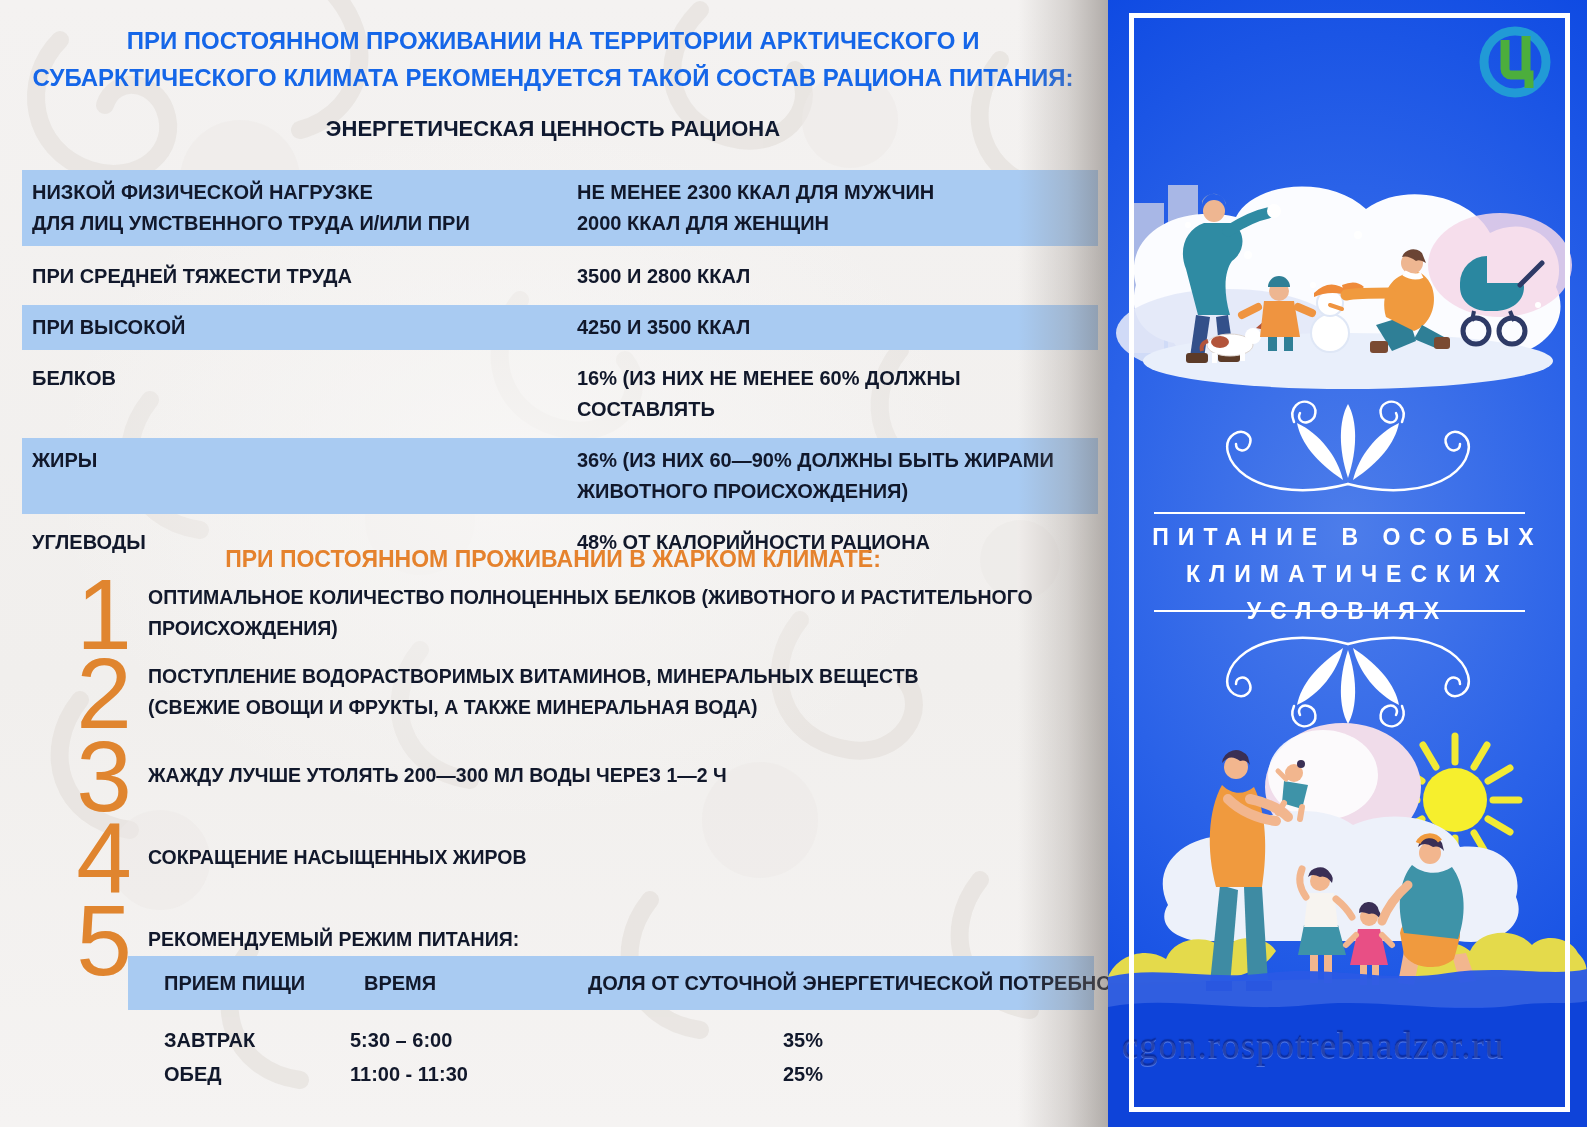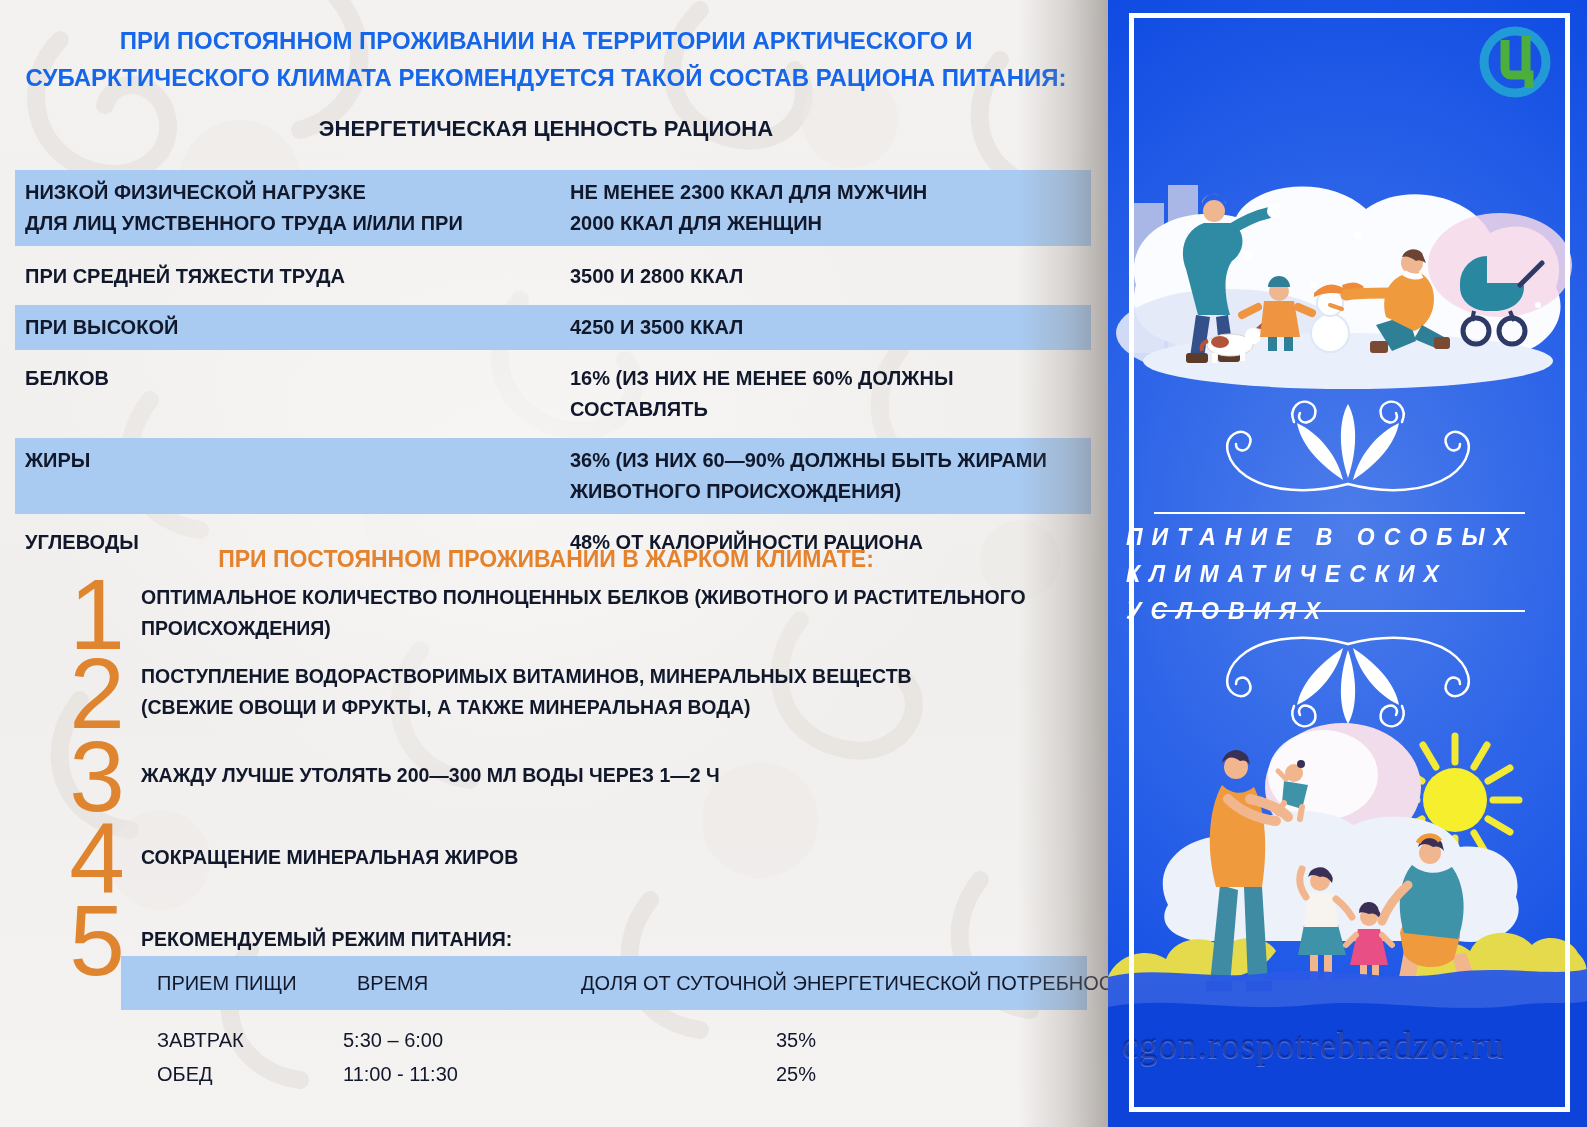--- a/index.html
+++ b/index.html
@@ -9,21 +9,21 @@
     font-family:"Liberation Sans","DejaVu Sans",sans-serif;
     -webkit-font-smoothing:antialiased;
   }
   
   .page{position:absolute;left:0;top:0;width:1108px;height:1127px;background:linear-gradient(180deg,#f4f2f1 0%,#f1efed 60%,#f5f3f2 100%);overflow:hidden;}
   .damask{position:absolute;left:0;top:0;width:1108px;height:1127px;z-index:1;}
   .fade{position:absolute;left:0;top:0;width:1108px;height:1127px;z-index:2;
     background:radial-gradient(ellipse 60% 45% at 46% 42%, rgba(248,247,246,0.85), rgba(248,247,246,0) 70%);}
   .page-shadow{position:absolute;left:1018px;top:0;width:90px;height:1127px;z-index:6;
     background:linear-gradient(to right, rgba(150,143,138,0) 0%, rgba(140,132,126,0.28) 55%, rgba(110,102,96,0.5) 100%);}
-  .page-content{position:absolute;left:1px;top:0;width:1108px;height:834px;z-index:4;}
+  .page-content{position:absolute;left:8px;top:0;width:1108px;height:834px;z-index:4;}
 
   .arctic-heading{position:absolute;top:22px;left:10px;width:1070px;text-align:center;
     color:#1566e8;font-size:24px;font-weight:bold;line-height:37px;}
   .energy-title{position:absolute;top:116px;left:10px;width:1070px;text-align:center;
     color:#0f1930;font-size:22px;font-weight:bold;}
 
   .energy-table{position:absolute;top:170px;left:14px;width:1076px;font-size:20px;font-weight:bold;color:#11182b;}
   .erow{display:grid;grid-template-columns:545px 1fr;padding:7px 10px;line-height:31px;}
   .erow.striped{background:#a9cbf2;}
   .erow .cell div:empty{display:none;}
@@ -34,43 +34,43 @@
   .hot-title{position:absolute;top:546px;left:10px;width:1070px;text-align:center;
     color:#e5822d;font-size:23px;font-weight:bold;}
 
   .hitem{position:absolute;left:52px;width:1010px;display:flex;}
   .hnum{width:88px;flex:0 0 88px;text-align:center;color:#e0852f;font-size:100px;line-height:0.85;font-weight:normal;}
   .htext{padding-top:10px;font-size:19.5px;font-weight:bold;color:#11182b;line-height:31px;}
   .htext div:empty{display:none;}
   .hitem.i1{top:572px;} .hitem.i2{top:651px;} .hitem.i3{top:734px;} .hitem.i4{top:816px;} .hitem.i5{top:898px;}
   .hitem.i3 .htext,.hitem.i4 .htext,.hitem.i5 .htext{padding-top:26px;}
 
-  .meal-table{position:absolute;top:956px;left:120px;width:966px;color:#11182b;font-weight:normal;}
+  .meal-table{position:absolute;top:956px;left:120px;width:966px;color:#11182b;font-weight:bold;}
   .mrow{display:grid;grid-template-columns:222px 238px 1fr;align-items:center;}
   .mrow.mh{background:#a9cbf2;height:54px;font-size:20px;white-space:nowrap;}
   .mc1{padding-left:36px;} .mh .mc2{padding-left:14px;}
   .mrow.md{height:34px;font-size:20px;}
   .mrow.md .mc3{padding-left:195px;}
   .mrow.md1{margin-top:13px;}
 
   
   .panel{position:absolute;left:1108px;top:0;width:479px;height:1127px;overflow:hidden;
     background:radial-gradient(140% 80% at 50% 47%, #4d7dea 0%, #2a62e8 38%, #0c48e2 72%, #0843d8 100%);}
   .frame{position:absolute;top:13px;right:17px;bottom:15px;left:21px;border:5px solid #ffffff;z-index:6;pointer-events:none;}
   .logo{position:absolute;top:24px;right:34px;width:76px;height:76px;z-index:8;}
   .scene{position:absolute;left:0;z-index:2;}
   .winter{top:165px;width:479px;height:235px;}
   .summer{top:715px;width:479px;height:412px;}
   .flourish{position:absolute;left:50%;width:300px;height:110px;z-index:4;}
   .flourish.top{top:398px;transform:translateX(-50%);}
   .flourish.bottom{top:620px;transform:translateX(-50%) scaleY(-1);}
   .rule{position:absolute;left:46px;right:62px;height:2px;background:#ffffff;z-index:4;}
   .rule.r1{top:512px;} .rule.r2{top:610px;}
-  .panel-title{position:absolute;top:519px;left:18px;right:18px;text-align:left;z-index:4;
-    color:#ffffff;font-size:23px;font-weight:bold;letter-spacing:9px;line-height:37px;font-style:italic;}
+  .panel-title{position:absolute;top:519px;left:18px;right:18px;text-align:center;z-index:4;
+    color:#ffffff;font-size:23px;font-weight:bold;letter-spacing:9px;line-height:37px;}
   .watermark{position:absolute;top:1024px;left:0;width:410px;text-align:center;z-index:4;
     font-family:"Liberation Serif","DejaVu Serif",serif;font-size:37px;letter-spacing:1px;
     color:rgba(13,38,150,0.55);
     text-shadow:0 1px 0 rgba(190,208,255,0.35), 0 -1px 1px rgba(0,12,70,0.35);}
 </style>
 </head>
 <body>
 
 <div class="page">
   <svg class="damask" viewBox="0 0 1108 1127" preserveAspectRatio="none">
@@ -180,21 +180,21 @@
     </div>
     <div class="hitem i3">
       <div class="hnum">3</div>
       <div class="htext">
           <div>ЖАЖДУ ЛУЧШЕ УТОЛЯТЬ 200—300 МЛ ВОДЫ ЧЕРЕЗ 1—2 Ч</div>
         </div>
     </div>
     <div class="hitem i4">
       <div class="hnum">4</div>
       <div class="htext">
-          <div>СОКРАЩЕНИЕ МИНЕРАЛЬНАЯ ЖИРОВ</div>
+          <div>СОКРАЩЕНИЕ НАСЫЩЕННЫХ ЖИРОВ</div>
         </div>
     </div>
     <div class="hitem i5">
       <div class="hnum">5</div>
       <div class="htext">
           <div>РЕКОМЕНДУЕМЫЙ РЕЖИМ ПИТАНИЯ:</div>
         </div>
     </div>
 
     <div class="meal-table">

